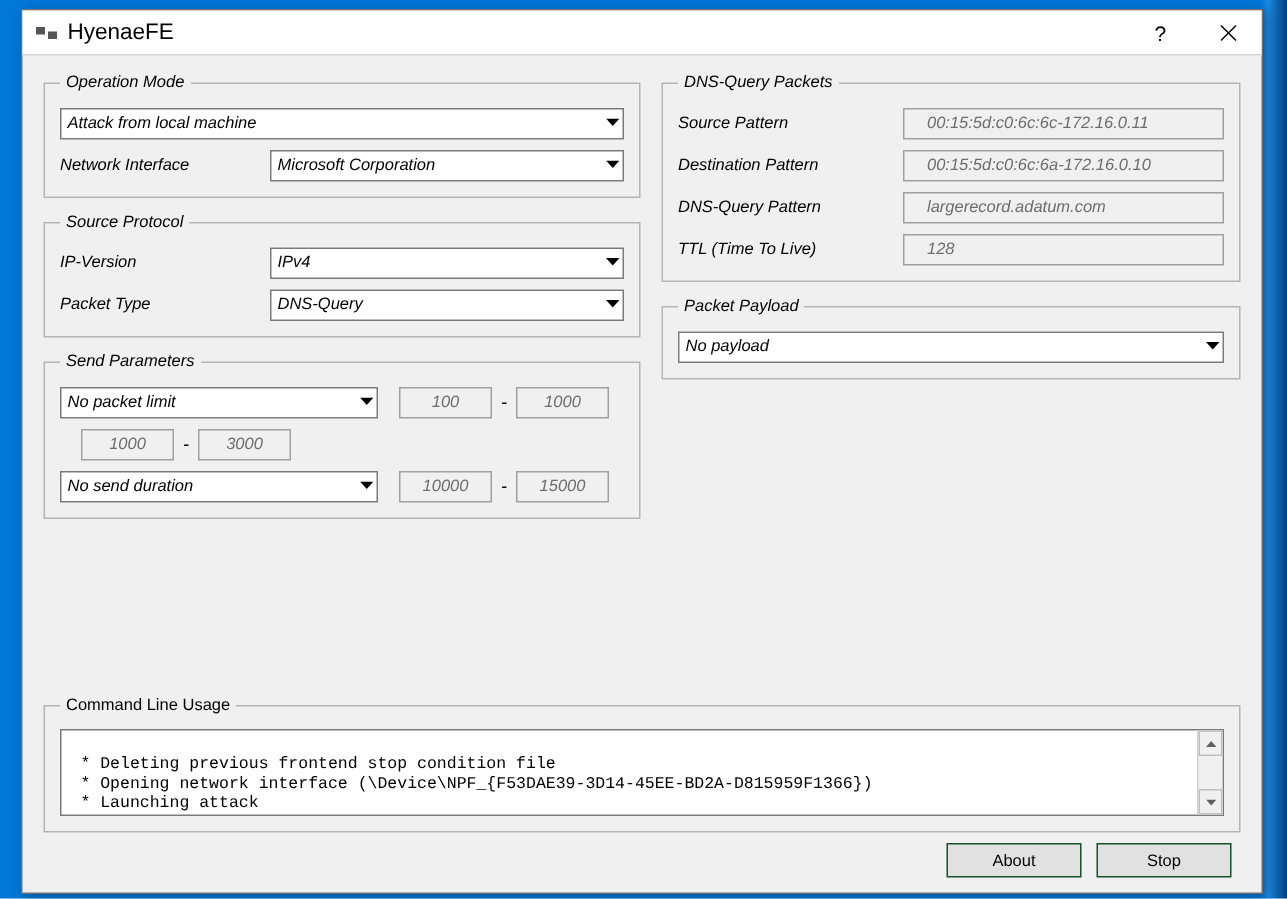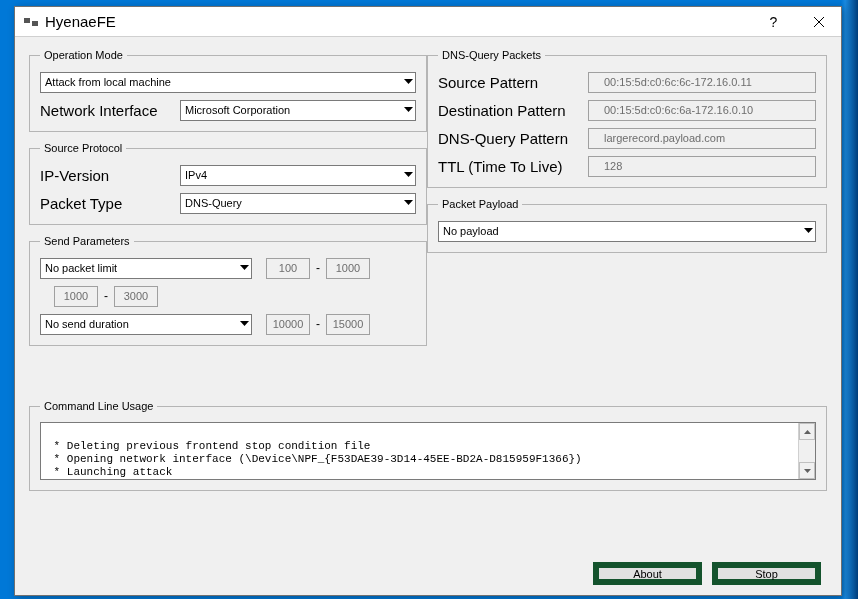--- a/index.html
+++ b/index.html
@@ -42,21 +42,22 @@
   cursor: pointer;
 }
 .titlebar .ctrl.close { font-size: 16px; }
 .content {
   padding: 12px 14px 8px 14px;
   height: calc(100% - 30px);
   position: relative;
 }
 .row2col {
   display: flex;
-  gap: 0;
+  gap: 14px;
+  font-style: italic;
 }
 .col-left { width: 398px; }
 .col-right { flex: 1; }
 fieldset {
   border: 1px solid #b5b5b5;
   padding: 10px 10px 10px 10px;
   margin-bottom: 10px;
   position: relative;
 }
 legend {
@@ -66,21 +67,21 @@
 }
 .form-row {
   display: flex;
   align-items: center;
   margin-bottom: 6px;
   height: 22px;
 }
 .form-row:last-child { margin-bottom: 0; align-items: center; }
 .form-label {
   width: 140px;
-  font-size: 15px;
+  font-size: 11px;
   color: #000;
 }
 .combo {
   flex: 1;
   height: 21px;
   border: 1px solid #7a7a7a;
   background: #fff;
   display: flex;
   align-items: center;
   padding: 0 4px;
@@ -103,35 +104,35 @@
   padding: 0 15px;
   font-size: 11px;
   display: flex;
   align-items: center;
   color: #6d6d6d;
 }
 .textfield.ro { background: #f0f0f0; }
 .dns-label { width: 150px; }
 .send-combo { width: 212px; flex: none; }
 .numbox {
-  width: 44px;
+  width: 62px;
   height: 21px;
   border: 1px solid #a0a0a0;
   background: #f0f0f0;
   text-align: center;
   font-size: 11px;
   display: flex;
   align-items: center;
   justify-content: center;
   color: #6d6d6d;
 }
 .dash { margin: 0 6px; color: #000; }
 .op-combo { width: 100%; }
 fieldset.cmdline {
-  margin-top: 44px;
+  margin-top: 108px;
 }
 .console {
   background: #fff;
   border: 1px solid #7a7a7a;
   height: 58px;
   font-family: "Consolas", "Courier New", monospace;
   font-size: 11px;
   padding: 4px 6px;
   position: relative;
   overflow: hidden;
@@ -157,23 +158,23 @@
   border: 1px solid #c0c0c0;
 }
 .bottom-buttons {
   position: absolute;
   right: 20px;
   bottom: 10px;
   display: flex;
   gap: 10px;
 }
 .btn {
-  width: 109px;
+  width: 90px;
   height: 23px;
-  border: 6px solid #14532d;
+  border: 1px solid #14532d;
   background: #e1e1e1;
   font-size: 11px;
   display: flex;
   align-items: center;
   justify-content: center;
   cursor: pointer;
 }
 .arrow svg { display:block; }
 </style>
 </head>
@@ -300,21 +301,21 @@
           <div class="form-row">
             <div class="form-label dns-label">Source Pattern</div>
             <div class="textfield ro">00:15:5d:c0:6c:6c-172.16.0.11</div>
           </div>
           <div class="form-row">
             <div class="form-label dns-label">Destination Pattern</div>
             <div class="textfield ro">00:15:5d:c0:6c:6a-172.16.0.10</div>
           </div>
           <div class="form-row">
             <div class="form-label dns-label">DNS-Query Pattern</div>
-            <div class="textfield ro">largerecord.payload.com</div>
+            <div class="textfield ro">largerecord.adatum.com</div>
           </div>
           <div class="form-row">
             <div class="form-label dns-label">TTL (Time To Live)</div>
             <div class="textfield ro">128</div>
           </div>
         </fieldset>
 
         <fieldset>
           <legend>Packet Payload</legend>
           <div class="form-row">

